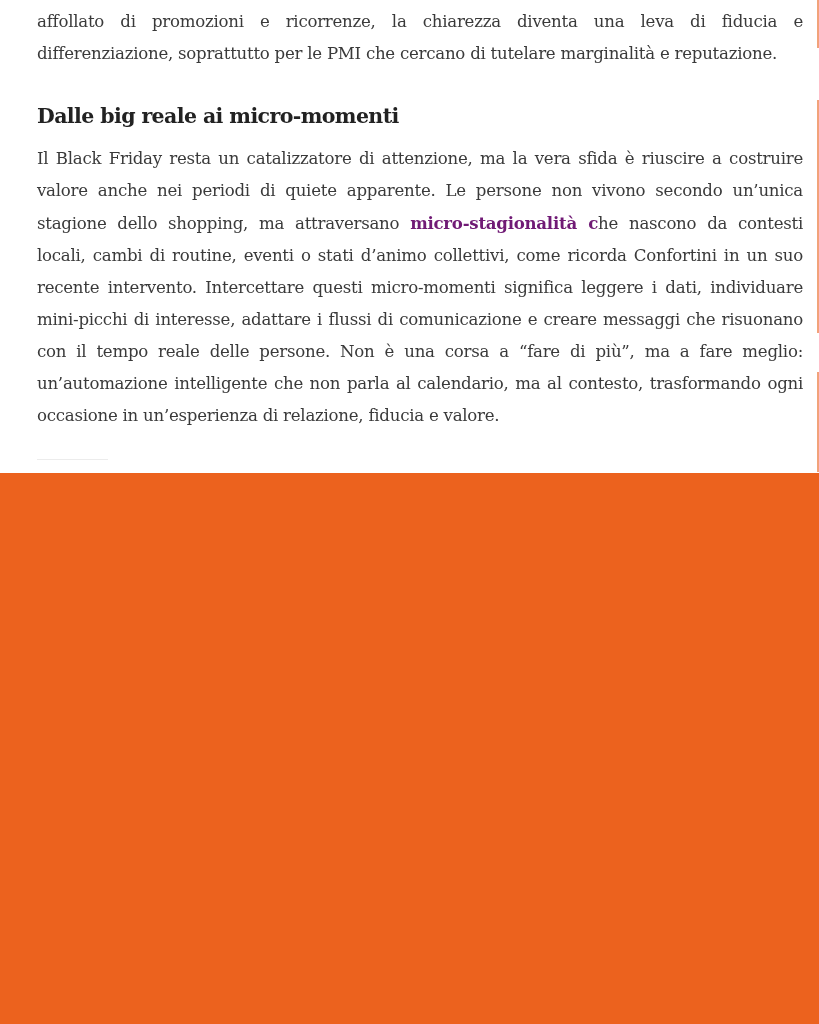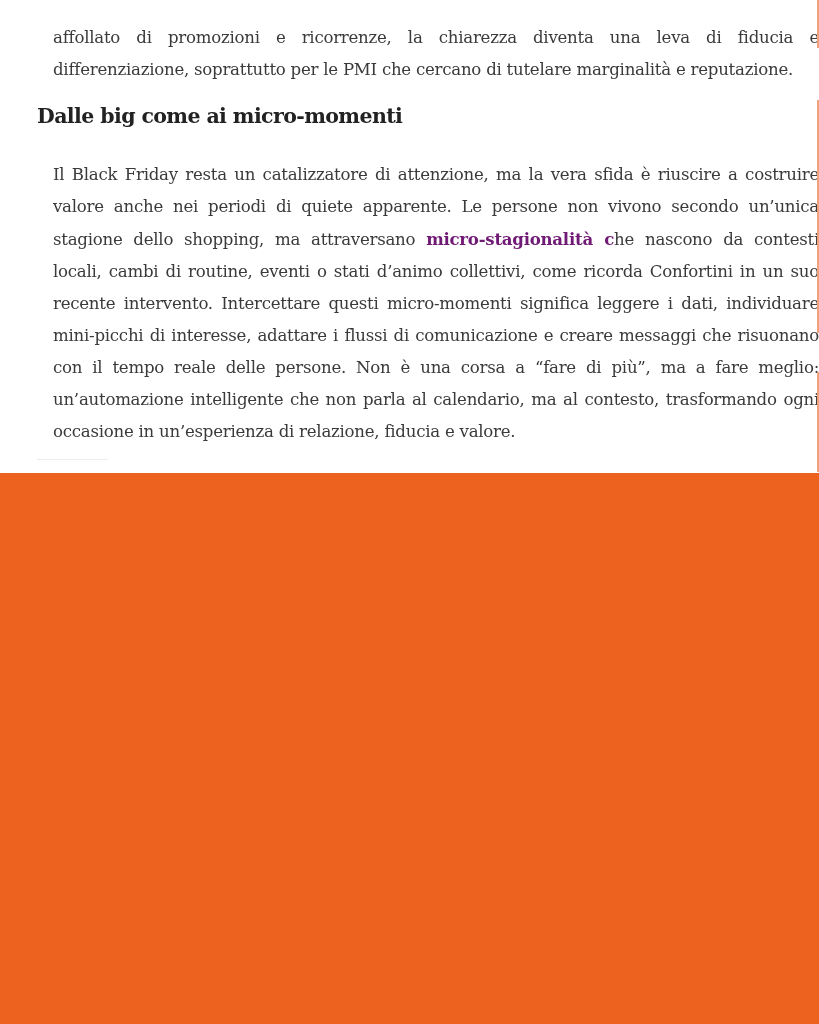--- a/index.html
+++ b/index.html
@@ -25,21 +25,21 @@
     }
     .content {
       position: absolute;
       left: 37px;
       top: 0;
       width: 766px;
       font-family: "DejaVu Serif", "Liberation Serif", serif;
       color: #3a3a3a;
     }
     .para {
-      margin: 16px;
+      margin: 0;
       font-size: 16.6px;
       line-height: 32px;
       text-align: justify;
       letter-spacing: -0.25px;
     }
     .para.top {
       position: absolute;
       top: 6px;
       left: 0;
       width: 766px;
@@ -93,21 +93,21 @@
     }
   </style>
 </head>
 <body>
 
 <div class="page">
   <div class="article">
     <div class="content">
       <p class="para top">affollato di promozioni e ricorrenze, la chiarezza diventa una leva di fiducia e differenziazione, soprattutto per le PMI che cercano di tutelare marginalità e reputazione.</p>
 
-      <h2 class="heading">Dalle big come ai micro-momenti</h2>
+      <h2 class="heading">Dalle big reale ai micro-momenti</h2>
 
       <p class="para body"><span>Il Black Friday resta un catalizzatore di attenzione, ma la vera sfida è riuscire a costruire valore anche nei periodi di quiete apparente. Le persone non vivono secondo un’unica stagione dello shopping, ma attraversano </span><strong>micro-stagionalità c</strong><span>he nascono da contesti locali, cambi di routine, eventi o stati d’animo collettivi, come ricorda Confortini in un suo recente intervento. Intercettare questi micro-momenti significa leggere i dati, individuare mini-picchi di interesse, adattare i flussi di comunicazione e creare messaggi che risuonano con il tempo reale delle persone. Non è una corsa a “fare di più”, ma a fare meglio: un’automazione intelligente che non parla al calendario, ma al contesto, trasformando ogni occasione in un’esperienza di relazione, fiducia e valore.</span></p>
     </div>
 
     <div class="divider"></div>
 
     <div class="edge-line edge-1"></div>
     <div class="edge-line edge-2"></div>
     <div class="edge-line edge-3"></div>
   </div>

